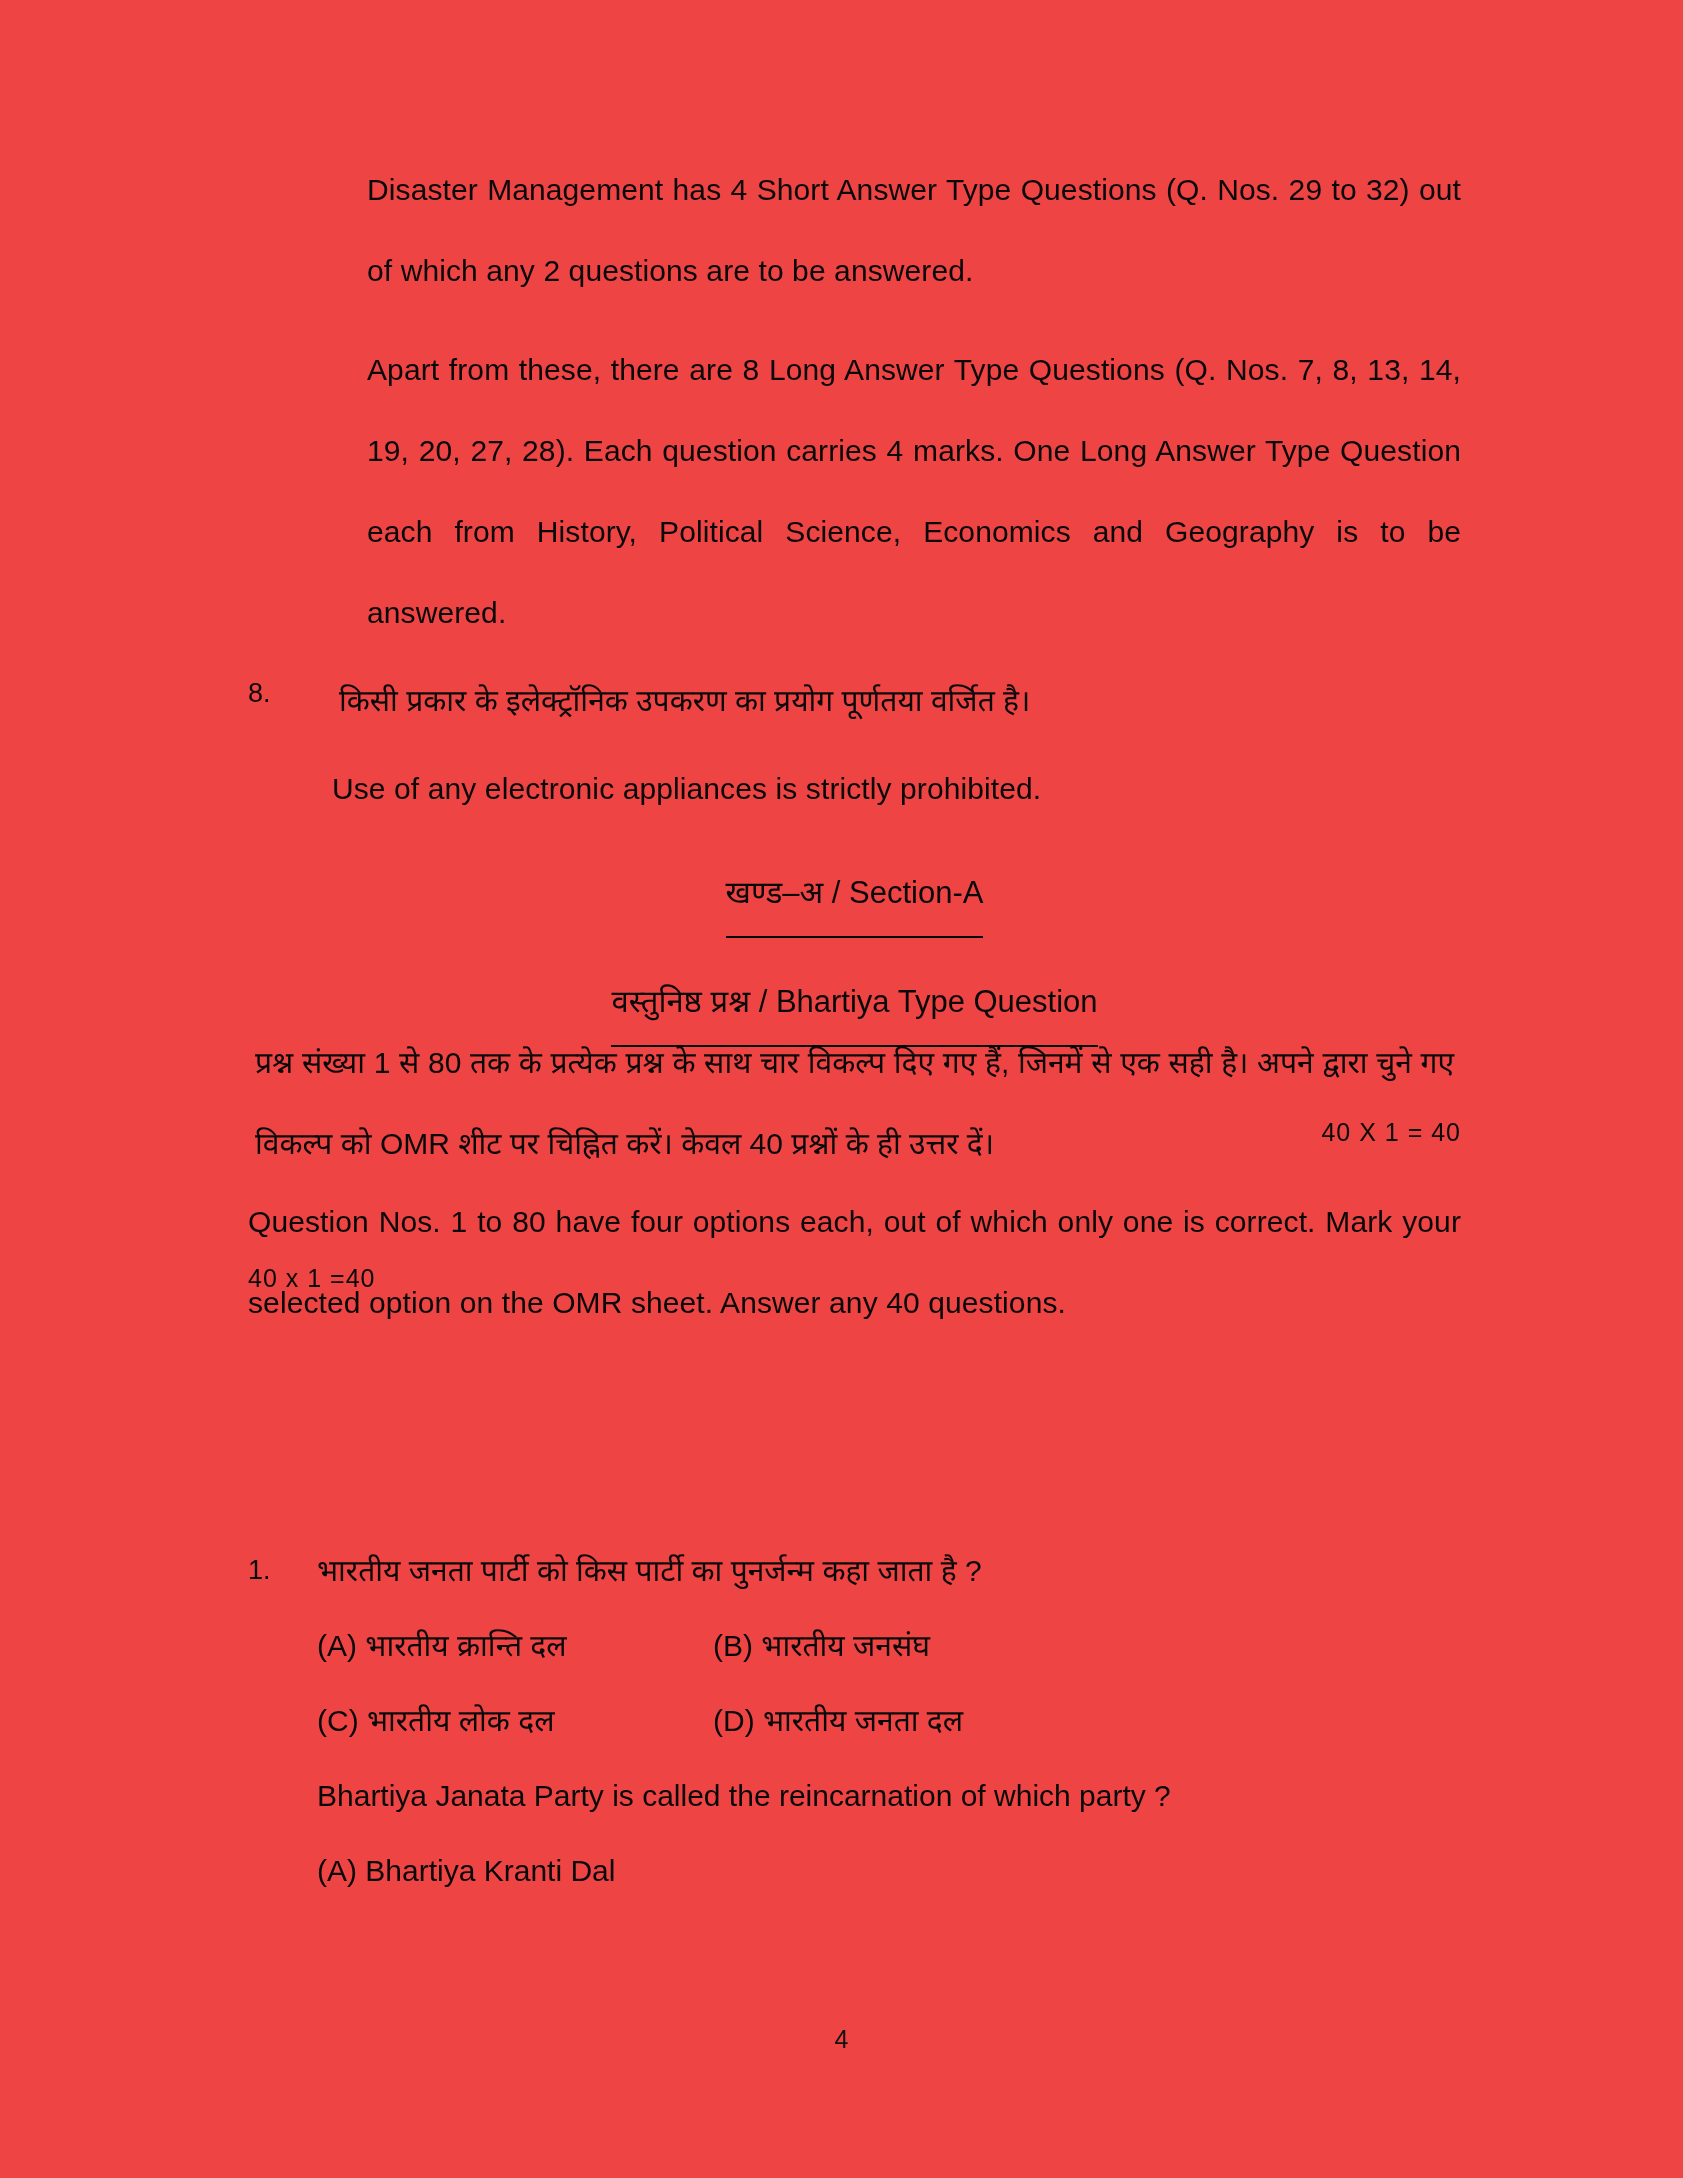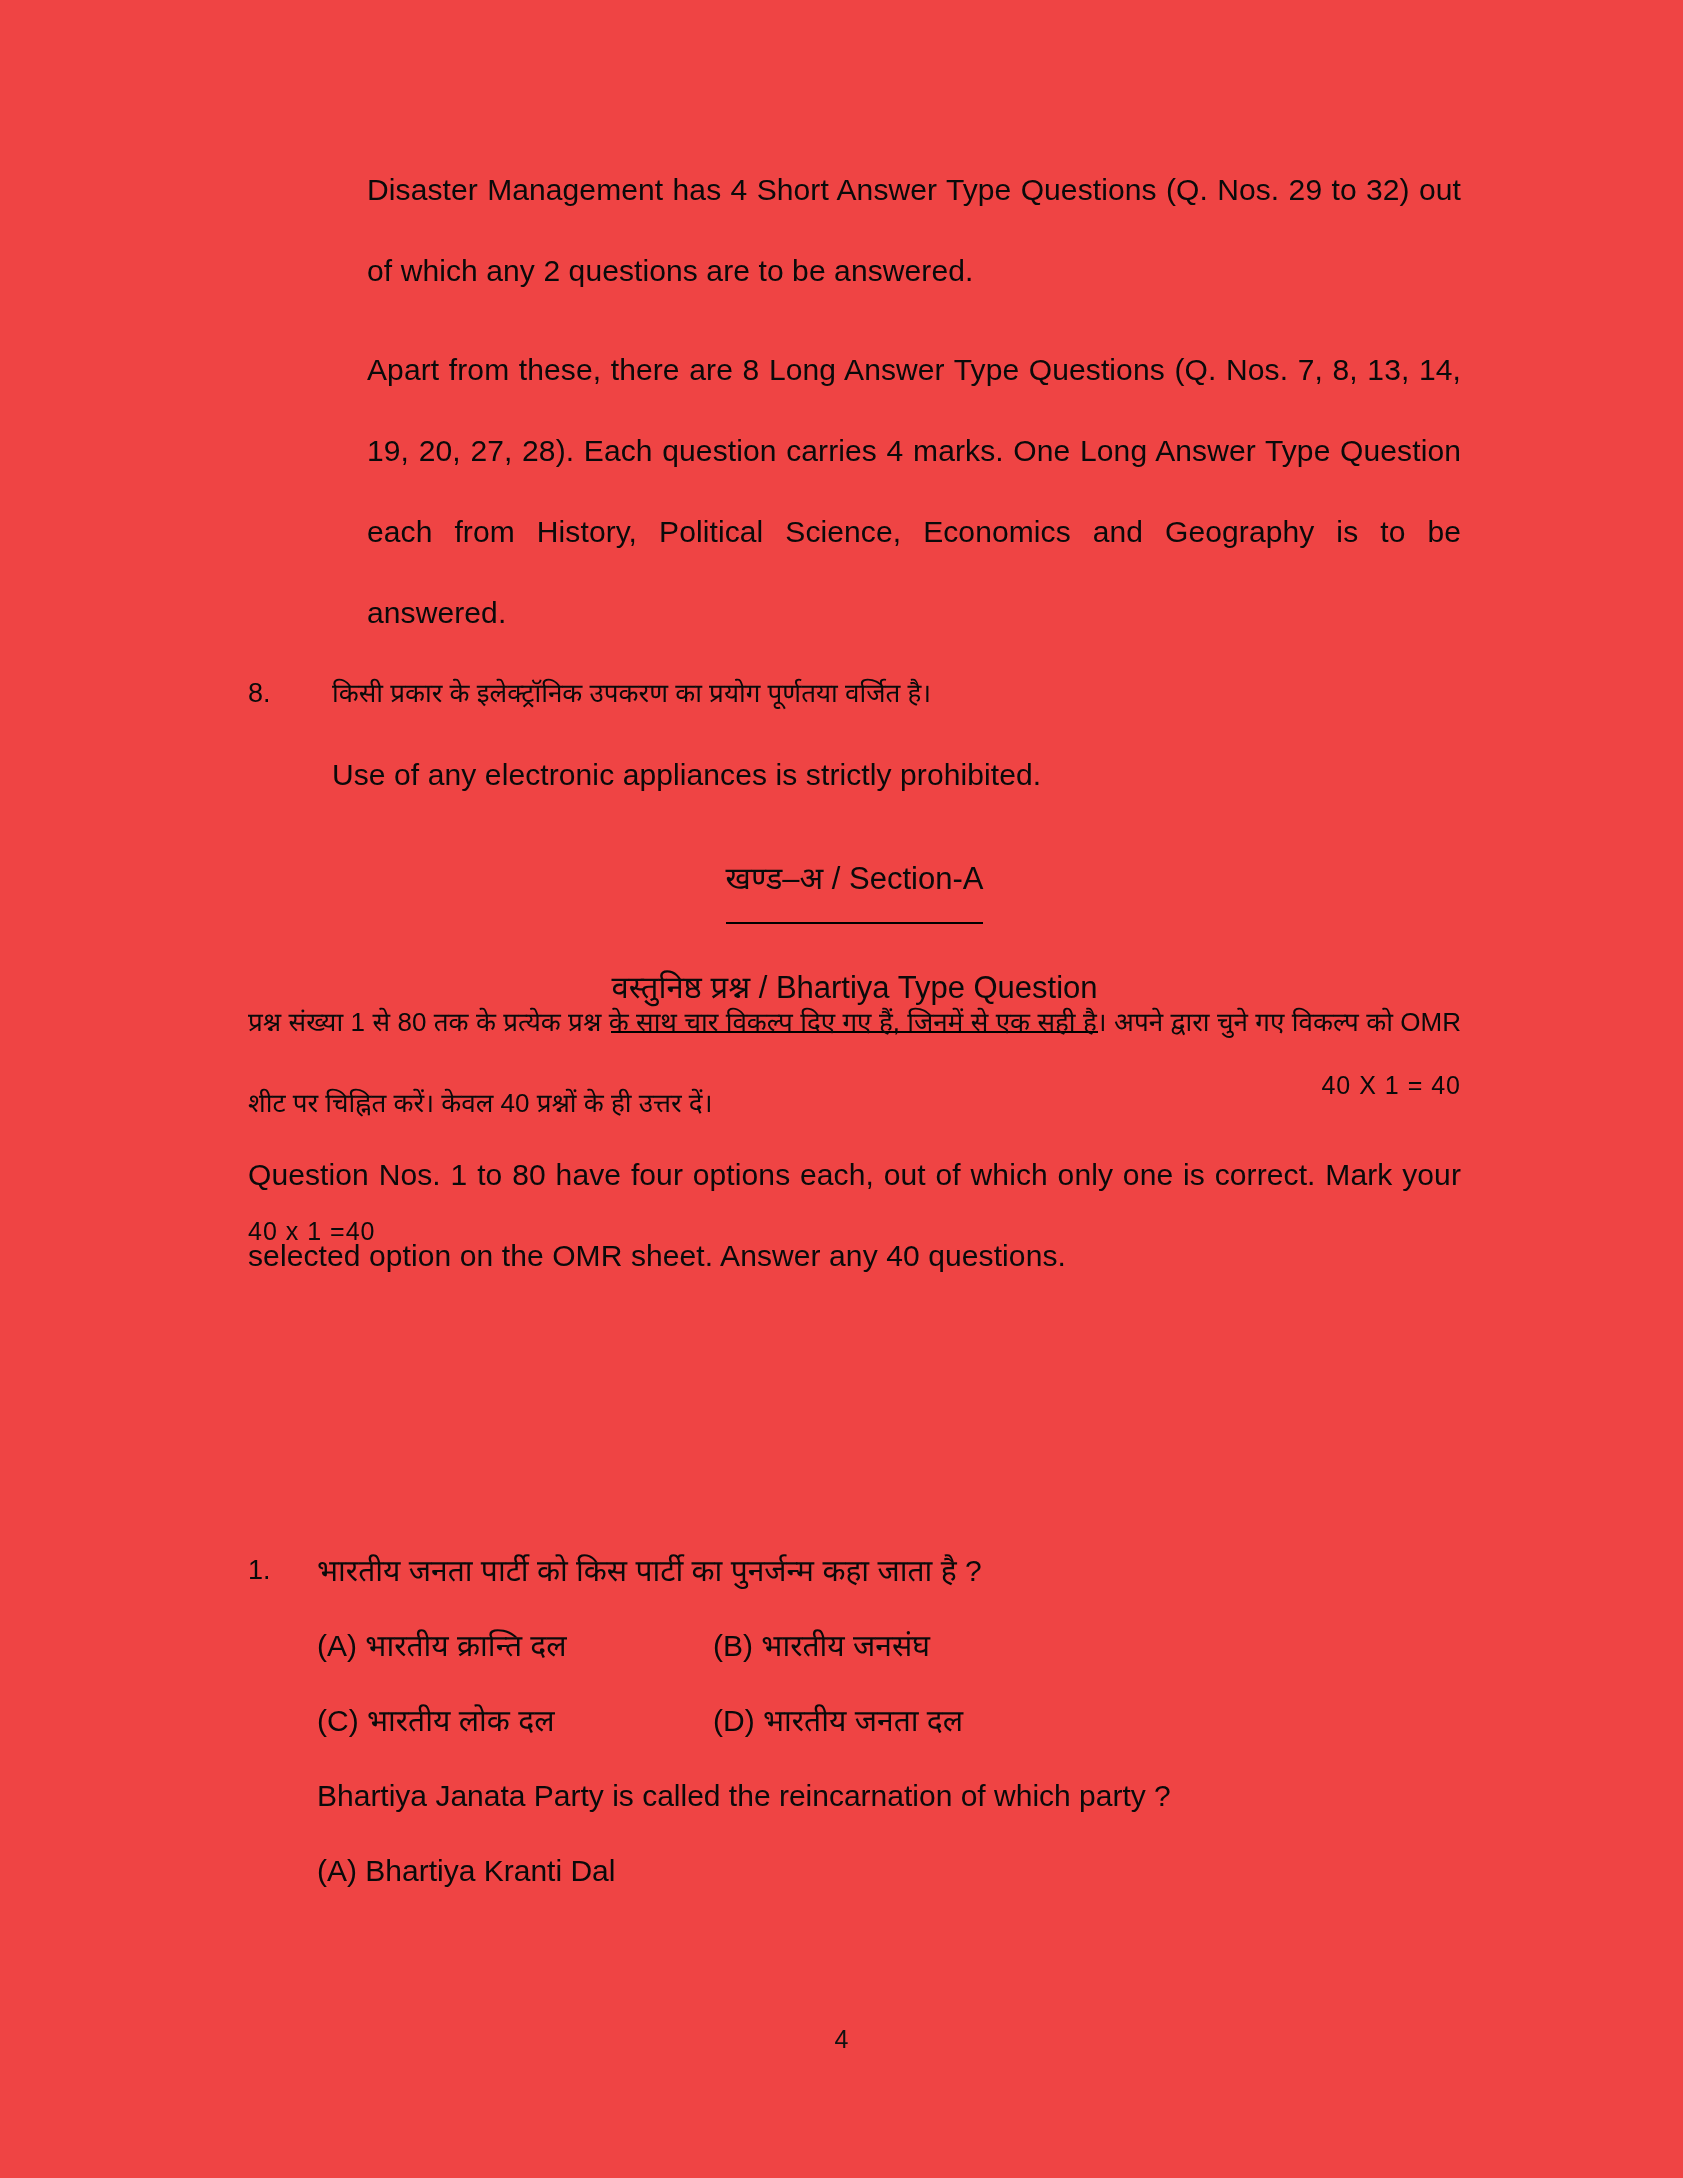--- a/index.html
+++ b/index.html
@@ -37,26 +37,26 @@
     text-justify: inter-word;
     letter-spacing: 0.1px;
     color: #0a0a0a;
     margin: 0;
   }
   .para-en.indent {
     margin-left: 119px;
     width: 1094px;
   }
   .para-hi {
-    font-size: 26px;
+    font-size: 30px;
     line-height: 81px;
     text-align: justify;
     text-justify: inter-word;
     color: #0a0a0a;
-    margin: 0;
+    margin: 7px;
     font-family: "Liberation Sans", "DejaVu Sans", sans-serif;
   }
   .last-line-no-justify > :last-child,
   .para-en > .tail,
   .para-hi > .tail {
     
   }
 
   
   .numbered {
@@ -180,21 +180,21 @@
       <span class="u">खण्ड–अ / Section-A</span>
     </div>
 
     <div class="heading h-objective">
       <span class="u">वस्तुनिष्ठ प्रश्न / Bhartiya Type Question</span>
     </div>
 
     <div class="spacer-sm"></div>
   </div>
 
-  <div style="position:absolute; left:248px; top:982px; width:1213px;">
+  <div style="position:absolute; left:248px; top:1015px; width:1213px;">
 
     <p class="para-hi">प्रश्न संख्या 1 से 80 तक के प्रत्येक प्रश्न के साथ चार विकल्प दिए गए हैं, जिनमें से एक सही है। अपने द्वारा चुने गए विकल्प को OMR शीट पर चिह्नित करें। केवल 40 प्रश्नों के ही उत्तर दें।</p>
 
     <div class="with-marks" style="margin-top:-73px; justify-content:flex-end;">
       <span class="marks">40 X 1 = 40</span>
     </div>
 
     <div class="spacer-md"></div>
 
     <p class="para-en">Question Nos. 1 to 80 have four options each, out of which only one is correct. Mark your selected option on the OMR sheet. Answer any 40 questions.</p>

